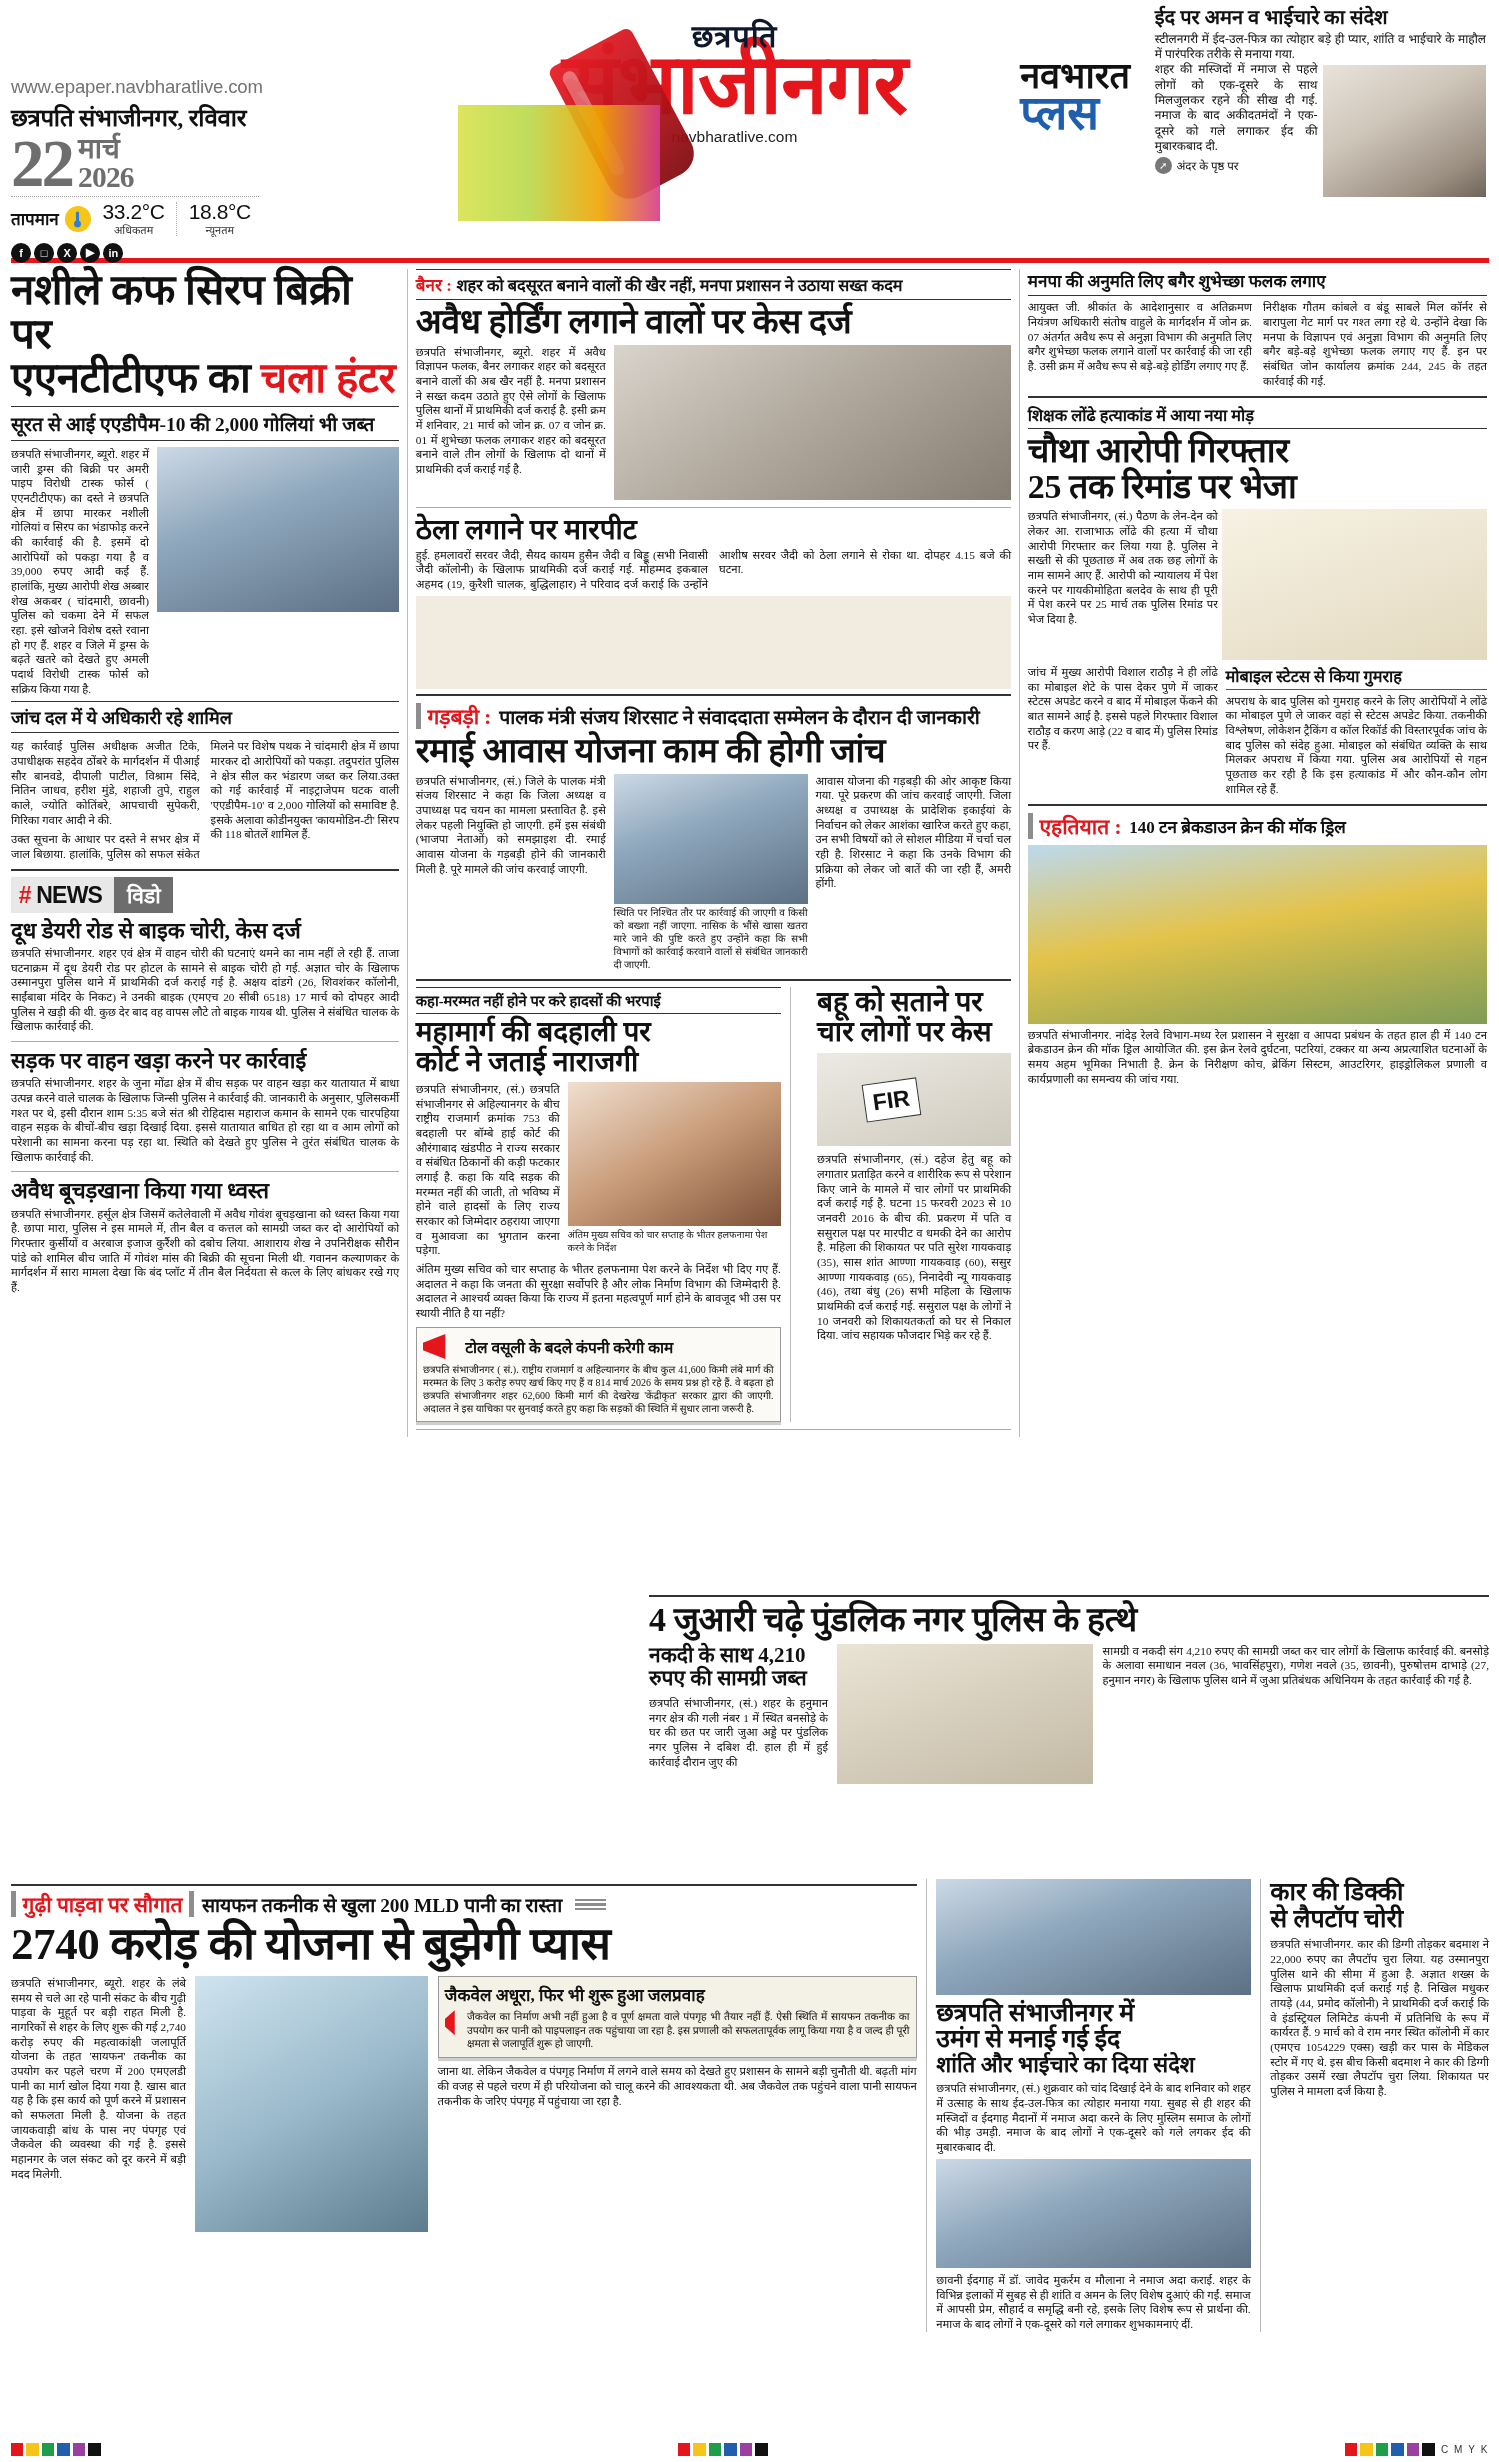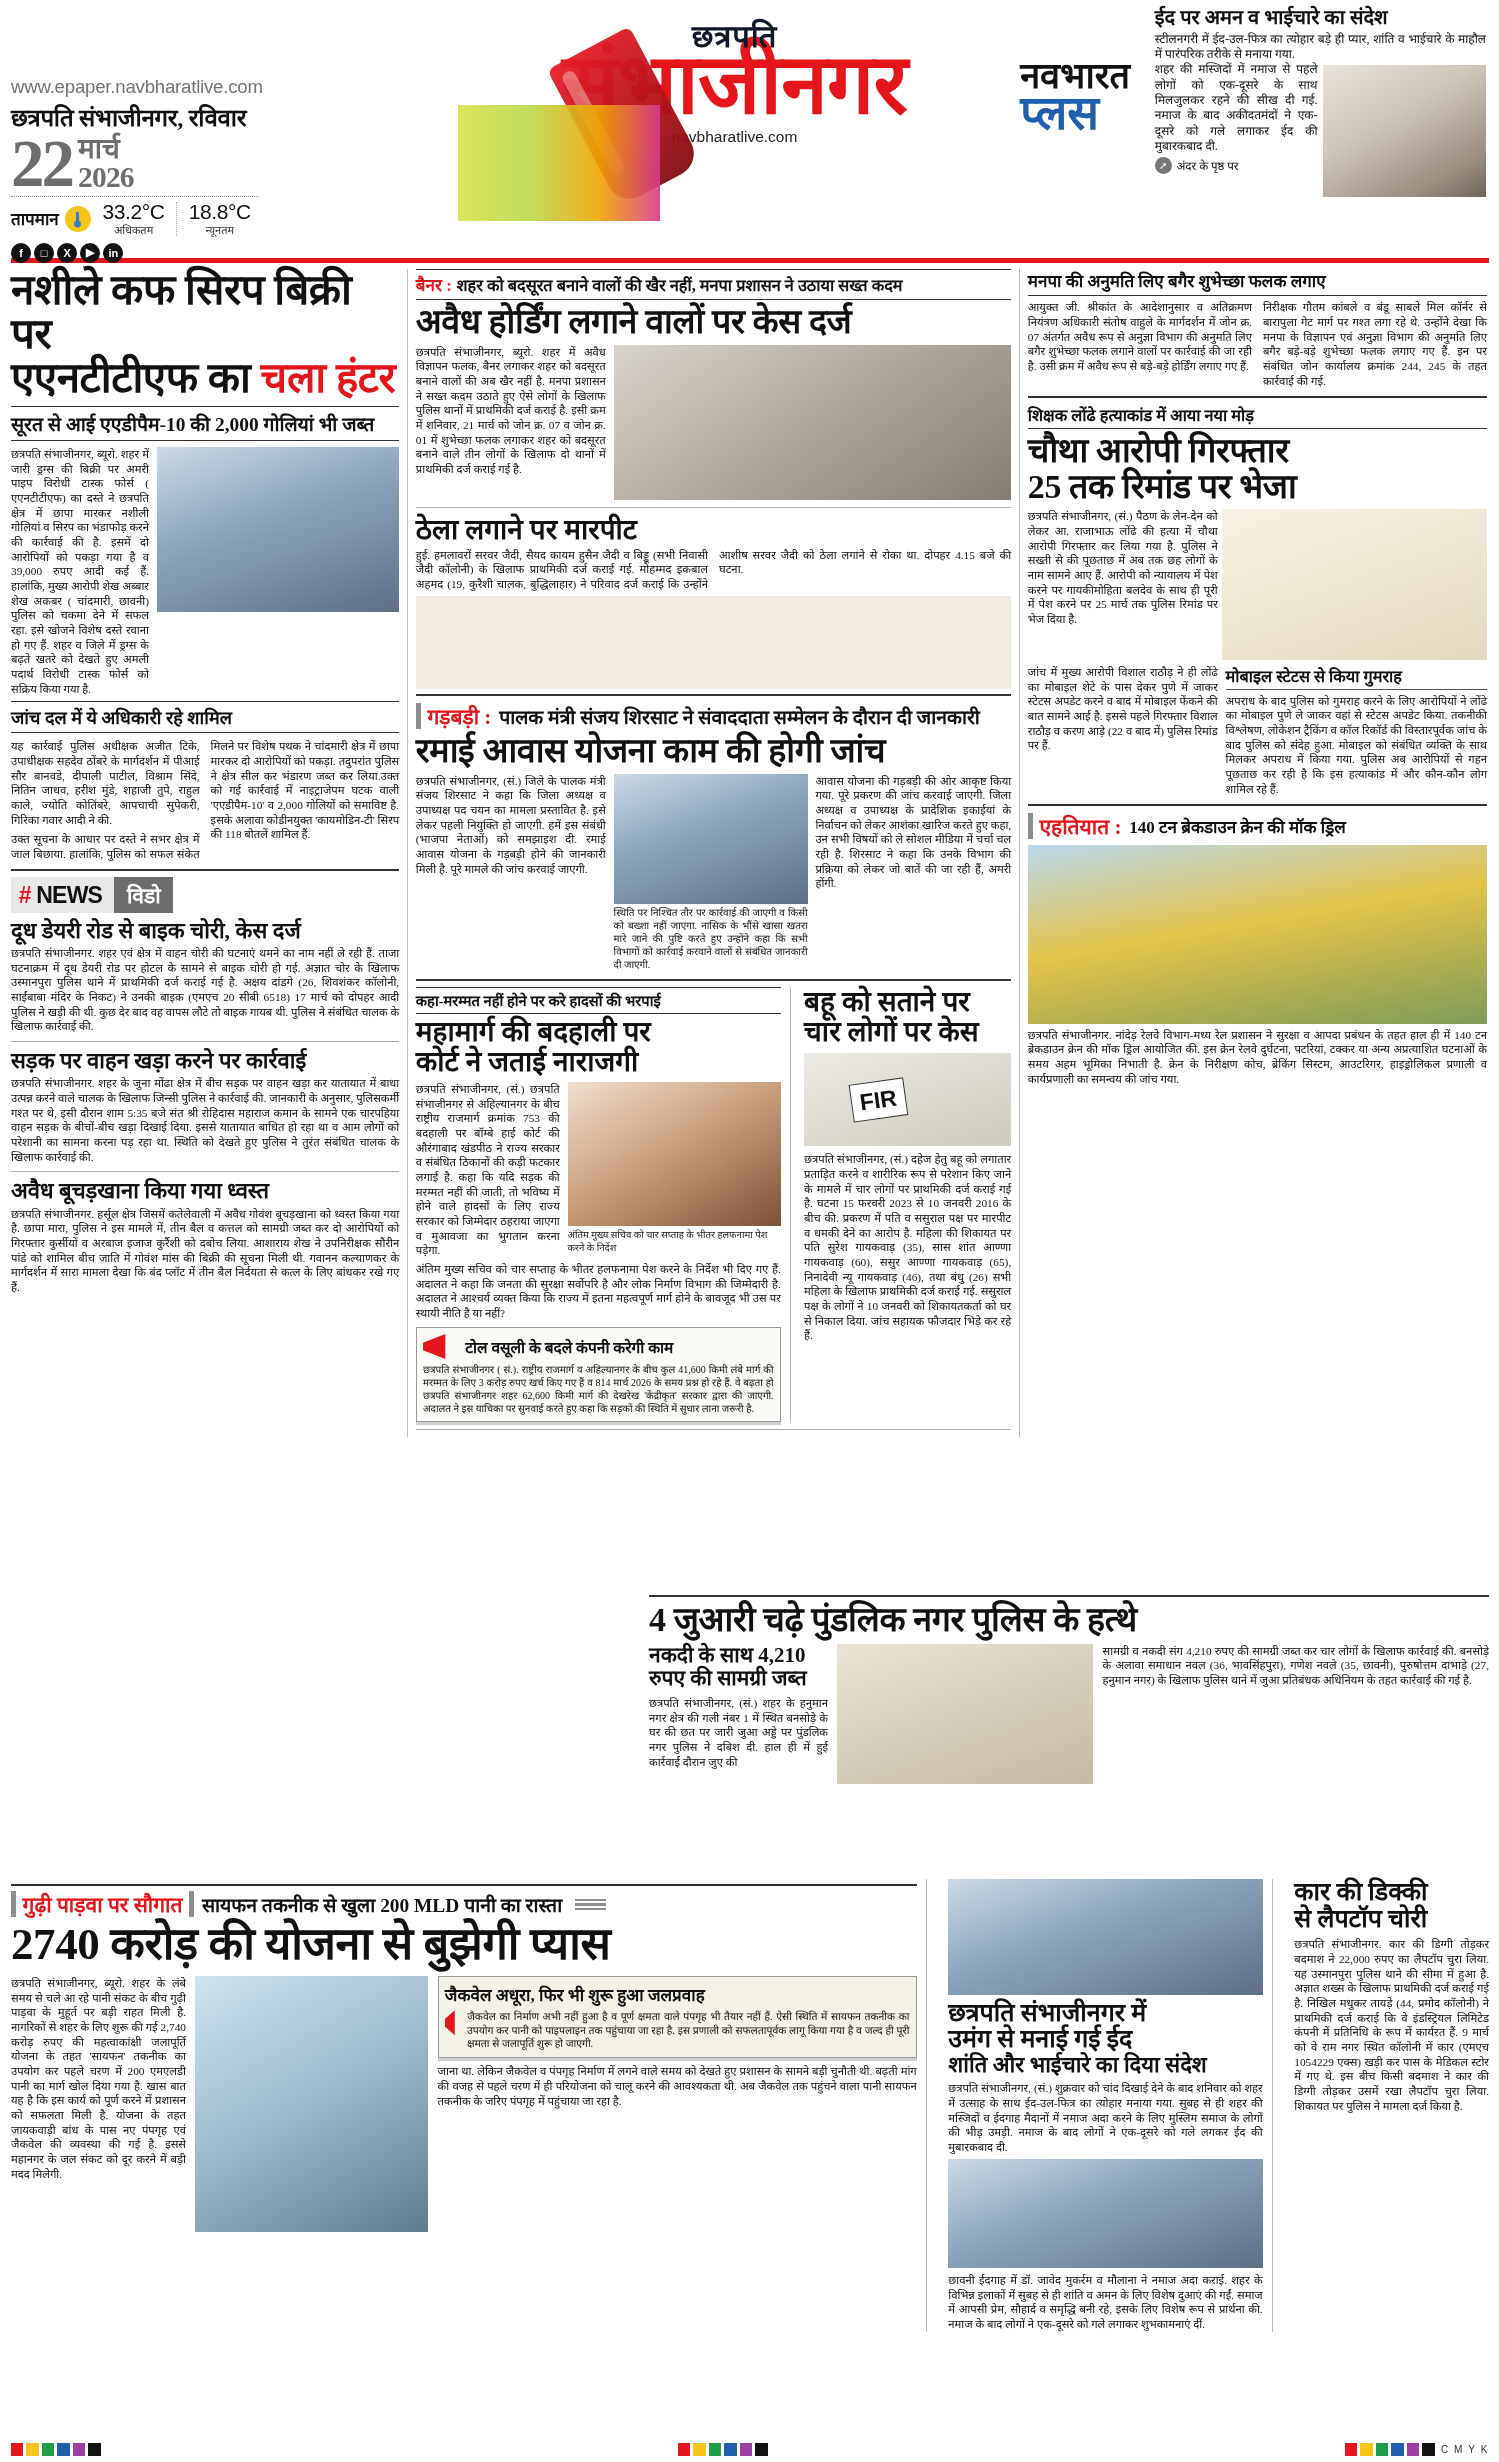--- a/index.html
+++ b/index.html
@@ -295,21 +295,21 @@
           <p class="body" style="margin-top:3.9px">अंतिम मुख्य सचिव को चार सप्ताह के भीतर हलफनामा पेश करने के निर्देश भी दिए गए हैं. अदालत ने कहा कि जनता की सुरक्षा सर्वोपरि है और लोक निर्माण विभाग की जिम्मेदारी है. अदालत ने आश्चर्य व्यक्त किया कि राज्य में इतना महत्वपूर्ण मार्ग होने के बावजूद भी उस पर स्थायी नीति है या नहीं?</p>
           <div class="boxed" style="margin-top:6.2px">
             <div style="display:flex; align-items:center; gap:6.2px">
               <span class="megaphone"></span>
               <span style="font-size:15.5px; font-weight:bold">टोल वसूली के बदले कंपनी करेगी काम</span>
             </div>
             <p class="body" style="margin-top:3.9px; font-size:10px">छत्रपति संभाजीनगर ( सं.). राष्ट्रीय राजमार्ग व अहिल्यानगर के बीच कुल 41,600 किमी लंबे मार्ग की मरम्मत के लिए 3 करोड़ रुपए खर्च किए गए हैं व 814 मार्च 2026 के समय प्रश्न हो रहे हैं. वे बढ़ता हो छत्रपति संभाजीनगर शहर 62,600 किमी मार्ग की देखरेख 'केंद्रीकृत' सरकार द्वारा की जाएगी. अदालत ने इस याचिका पर सुनवाई करते हुए कहा कि सड़कों की स्थिति में सुधार लाना जरूरी है.</p>
           </div>
         </div>
 
-        <div style="flex:1; border-left:0.8px solid #bbb; padding-left:13px">
+        <div style="flex:1; border-left:0.8px solid #bbb; padding-left:26px">
           <h2 class="head-m">बहू को सताने पर</h2>
           <h2 class="head-m">चार लोगों पर केस</h2>
           <div style="position:relative; margin:6.2px 0">
             <div class="photo" style="height:93px; background:linear-gradient(160deg,#eceae4,#cfcabd)"></div>
             <div class="fir" style="position:absolute; left:47px; top:28px">FIR</div>
           </div>
           <p class="body">छत्रपति संभाजीनगर, (सं.) दहेज हेतु बहू को लगातार प्रताड़ित करने व शारीरिक रूप से परेशान किए जाने के मामले में चार लोगों पर प्राथमिकी दर्ज कराई गई है. घटना 15 फरवरी 2023 से 10 जनवरी 2016 के बीच की. प्रकरण में पति व ससुराल पक्ष पर मारपीट व धमकी देने का आरोप है. महिला की शिकायत पर पति सुरेश गायकवाड़ (35), सास शांत आण्णा गायकवाड़ (60), ससुर आण्णा गायकवाड़ (65), निनादेवी न्यू गायकवाड़ (46), तथा बंधु (26) सभी महिला के खिलाफ प्राथमिकी दर्ज कराई गई. ससुराल पक्ष के लोगों ने 10 जनवरी को शिकायतकर्ता को घर से निकाल दिया. जांच सहायक फौजदार भिड़े कर रहे हैं.</p>
         </div>
       </div>
 
@@ -365,21 +365,21 @@
       <div style="width:179px">
         <div style="font-size:21px; font-weight:bold; line-height:1.1">नकदी के साथ 4,210</div>
         <div style="font-size:21px; font-weight:bold; line-height:1.1">रुपए की सामग्री जब्त</div>
         <p class="body" style="margin-top:6.2px">छत्रपति संभाजीनगर, (सं.) शहर के हनुमान नगर क्षेत्र की गली नंबर 1 में स्थित बनसोड़े के घर की छत पर जारी जुआ अड्डे पर पुंडलिक नगर पुलिस ने दबिश दी. हाल ही में हुई कार्रवाई दौरान जुए की</p>
       </div>
       <div class="photo" style="width:256px; height:140px; background:linear-gradient(160deg,#eae4d6,#c3b9a4)"></div>
       <p class="body" style="flex:1">सामग्री व नकदी संग 4,210 रुपए की सामग्री जब्त कर चार लोगों के खिलाफ कार्रवाई की. बनसोड़े के अलावा समाधान नवल (36, भावसिंहपुरा), गणेश नवले (35, छावनी), पुरुषोत्तम दाभाड़े (27, हनुमान नगर) के खिलाफ पुलिस थाने में जुआ प्रतिबंधक अधिनियम के तहत कार्रवाई की गई है.</p>
     </div>
   </div>
 
-  <div style="position:absolute; left:11px; right:11px; top:1879px; display:flex; gap:12px">
+  <div style="position:absolute; left:11px; right:11px; top:1879px; display:flex; gap:0">
 
     <div style="width:916px; padding-right:9.3px; border-right:0.8px solid #bbb">
       <div class="goughi" style="padding-top:4.7px">
         <div class="gb-pill">
           <span class="gb-bar"></span>
           <span class="gb-red">गुढ़ी पाड़वा पर सौगात</span>
           <span class="gb-bar"></span>
         </div>
         <span class="gb-txt">सायफन तकनीक से खुला 200 MLD पानी का रास्ता</span>
         <span class="gb-lines">

